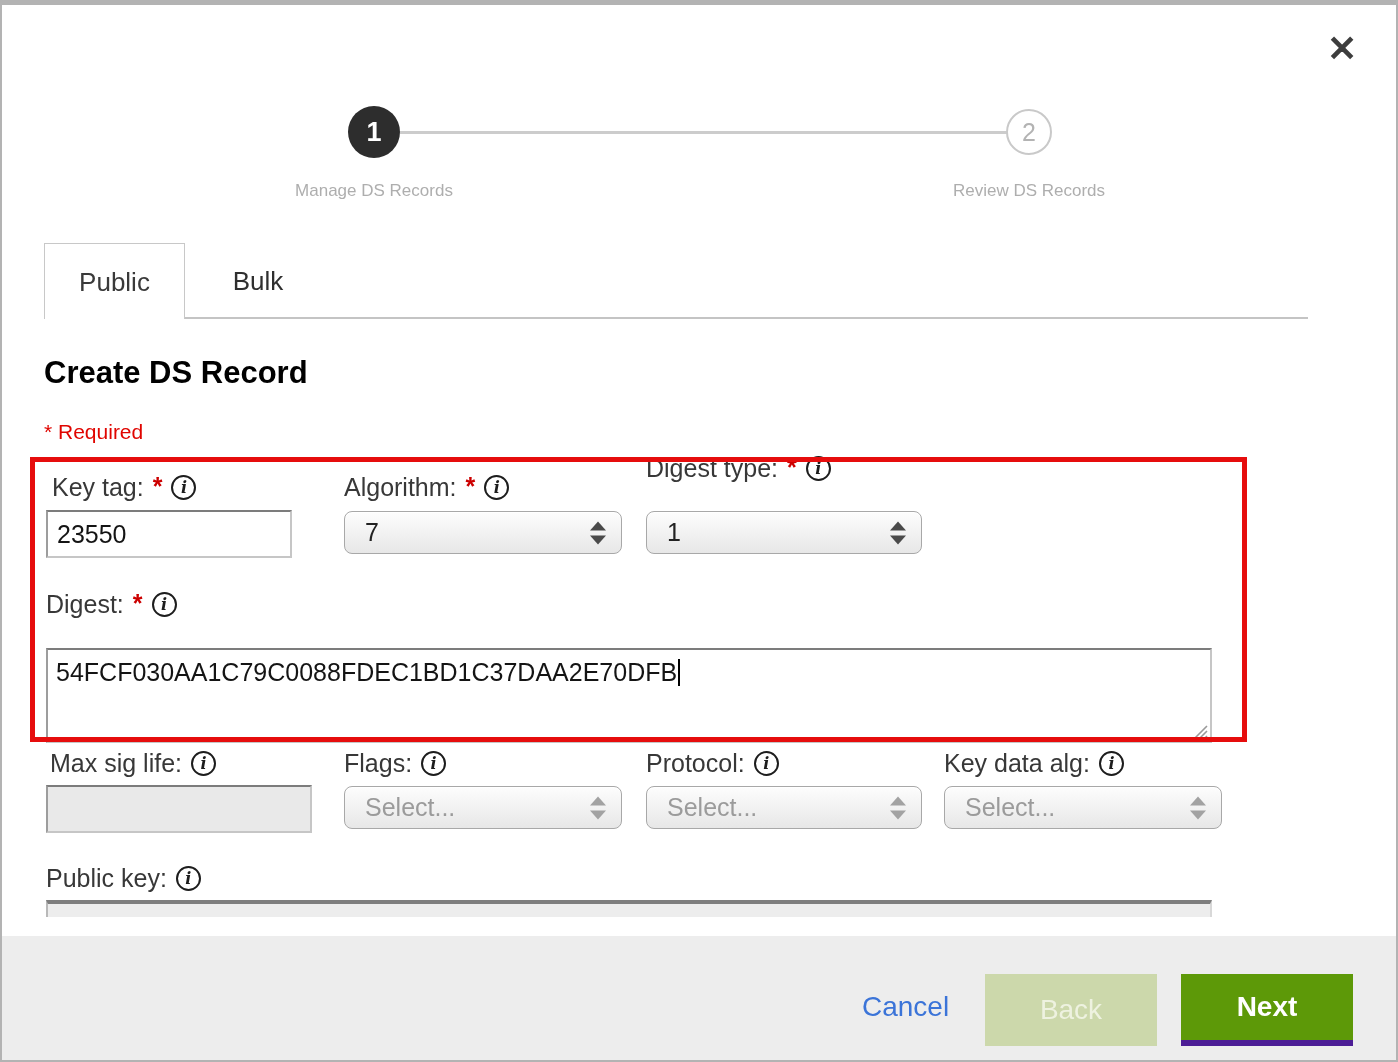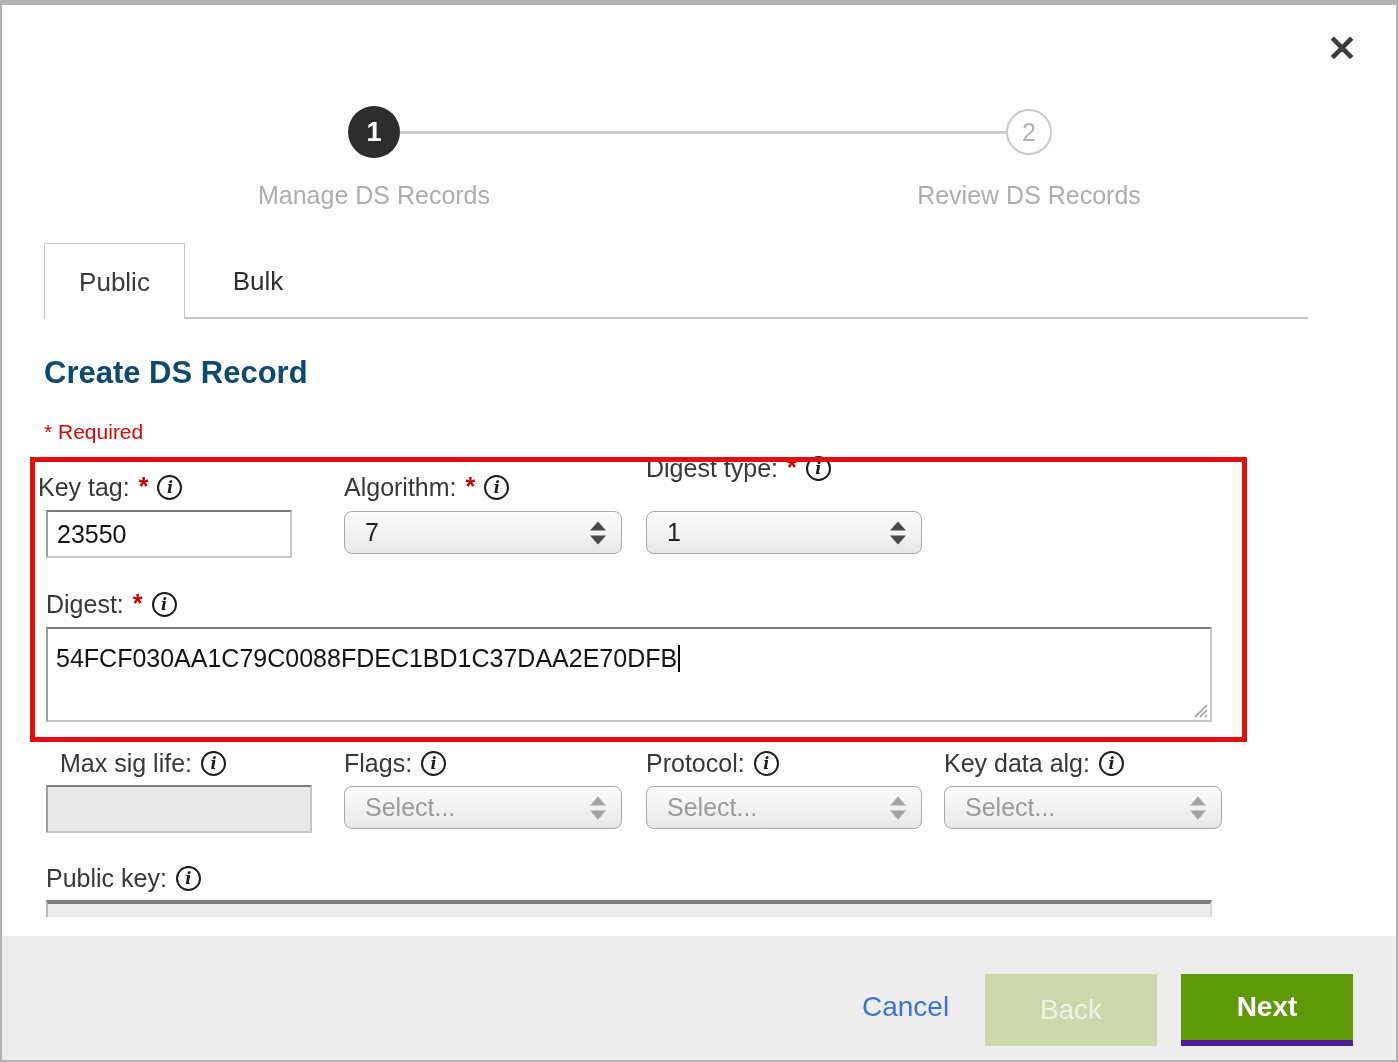--- a/index.html
+++ b/index.html
@@ -15,32 +15,32 @@
   .close-btn { left:1318px; top:22px; width:44px; height:44px; background:none; border:none;
     font-size:36px; font-weight:bold; color:#3d3d3d; cursor:pointer; line-height:44px; text-align:center; }
 
   
   .step-circle { border-radius:50%; text-align:center; }
   .step-1 { left:346px; top:101px; width:52px; height:52px; background:#2d2d2d; color:#fff;
     font-size:27px; font-weight:bold; line-height:52px; }
   .step-2 { left:1004px; top:104px; width:46px; height:46px; background:#fff; border:2px solid #c9c9c9;
     color:#b3b3b3; font-size:25px; line-height:42px; }
   .step-line { left:398px; top:126px; width:608px; height:3px; background:#cccccc; }
-  .step-label { top:176px; width:320px; text-align:center; color:#aeaeae; font-size:25px; }
+  .step-label { top:176px; width:320px; text-align:center; color:#aeaeae; font-size:17px; }
   .step-label-1 { left:212px; }
   .step-label-2 { left:867px; }
 
   
   .tab { top:238px; height:76px; font-size:26px; color:#3a3a3a; text-align:center; line-height:76px;
     cursor:pointer; background:#fff; }
   .tab-single { left:42px; width:141px; border:1px solid #c8c8c8; border-bottom:none; z-index:2; }
   .tab-bulk { left:183px; width:146px; color:#2f2f2f; }
   .tab-line { left:183px; top:312px; width:1123px; height:2px; background:#c4c4c4; }
 
-  .page-title { left:42px; top:350px; font-size:31px; font-weight:bold; color:#0c4a6e; }
+  .page-title { left:42px; top:350px; font-size:31px; font-weight:bold; color:#000000; }
   .required-note { left:42px; top:415px; font-size:21px; color:#e00500; }
 
   .highlight-box { left:28px; top:452px; width:1217px; height:285px; border:5px solid #e60d0d; z-index:5; pointer-events:none; }
 
   
   .field-label { display:flex; align-items:center; font-size:25px; color:#383838; height:30px; }
   .req-star { color:#cc0000; font-size:25px; font-weight:bold; margin-left:9px; position:relative; top:-1px; }
   .info-icon { width:25px; height:25px; border:2px solid #1d1d1d; border-radius:50%;
     display:inline-flex; align-items:center; justify-content:center; margin-left:9px;
     font-family:"DejaVu Serif", serif; font-style:italic; font-weight:bold; font-size:16px;
@@ -60,24 +60,24 @@
     display:flex; flex-direction:column; gap:5px; }
   .select .up { width:0; height:0; border-left:8px solid transparent; border-right:8px solid transparent;
     border-bottom:9px solid #4a4a4a; }
   .select .down { width:0; height:0; border-left:8px solid transparent; border-right:8px solid transparent;
     border-top:9px solid #4a4a4a; }
   .select.muted { color:#9b9b9b; }
   .select.muted .up { border-bottom-color:#a2a2a2; }
   .select.muted .down { border-top-color:#a2a2a2; }
 
   
-  .digest-area { left:44px; top:622px; width:1166px; height:95px; background:#fff;
+  .digest-area { left:44px; top:643px; width:1166px; height:95px; background:#fff;
     border-style:solid; border-width:2px;
     border-top-color:#7c7c7c; border-left-color:#9d9d9d; border-right-color:#c6c6c6; border-bottom-color:#c6c6c6;
-    font-size:25px; color:#141414; padding:15px 8px; }
+    font-size:25px; color:#141414; padding:8px 8px; }
   .caret { display:inline-block; width:2px; height:27px; background:#000; vertical-align:text-bottom; margin-left:1px; }
   .resize-grip { position:absolute; right:2px; bottom:2px; width:16px; height:16px; cursor:nwse-resize; }
 
   
   .pubkey-area { left:44px; top:895px; width:1166px; height:17px; background:#ededed;
     border-top:4px solid #7e7e7e; border-left:2px solid #b9b9b9; border-right:2px solid #d8d8d8; }
 
   
   .footer { left:0; bottom:0; width:100%; height:124px; background:#ededed; }
   .cancel-link { left:860px; top:986px; background:none; border:none; font-size:28px; color:#3b74d8; cursor:pointer; }
@@ -102,21 +102,21 @@
 
   <div class="abs tab tab-single">Public</div>
   <div class="abs tab tab-bulk">Bulk</div>
   <div class="abs tab-line"></div>
 
   <h1 class="abs page-title">Create DS Record</h1>
   <div class="abs required-note">* Required</div>
 
   <div class="abs highlight-box"></div>
 
-  <div class="abs field-label" style="left:36px; top:467px;text-align:right;">
+  <div class="abs field-label" style="left:50px; top:467px;text-align:right;">
     <span>Key tag:</span>
     <span class="req-star">*</span>
     <span class="info-icon">i</span>
   </div>
   <div class="abs field-label" style="left:342px; top:467px;">
     <span>Algorithm:</span>
     <span class="req-star">*</span>
     <span class="info-icon">i</span>
   </div>
   <div class="abs field-label" style="left:644px; top:448px;">
@@ -146,21 +146,21 @@
     <span class="req-star">*</span>
     <span class="info-icon">i</span>
   </div>
   <div class="abs digest-area">
     <span>54FCF030AA1C79C0088FDEC1BD1C37DAA2E70DFB</span><span class="caret"></span>
     <svg class="resize-grip" viewBox="0 0 16 16">
       <path d="M15 3 L3 15 M15 8 L8 15 M15 13 L13 15" stroke="#9a9a9a" stroke-width="1.6" fill="none"></path>
     </svg>
   </div>
 
-  <div class="abs field-label" style="left:58px; top:743px;justify-content:flex-end;">
+  <div class="abs field-label" style="left:48px; top:743px;justify-content:flex-end;">
     <span>Max sig life:</span>
     <span class="info-icon">i</span>
   </div>
   <div class="abs field-label" style="left:342px; top:743px;">
     <span>Flags:</span>
     <span class="info-icon">i</span>
   </div>
   <div class="abs field-label" style="left:644px; top:743px;">
     <span>Protocol:</span>
     <span class="info-icon">i</span>

